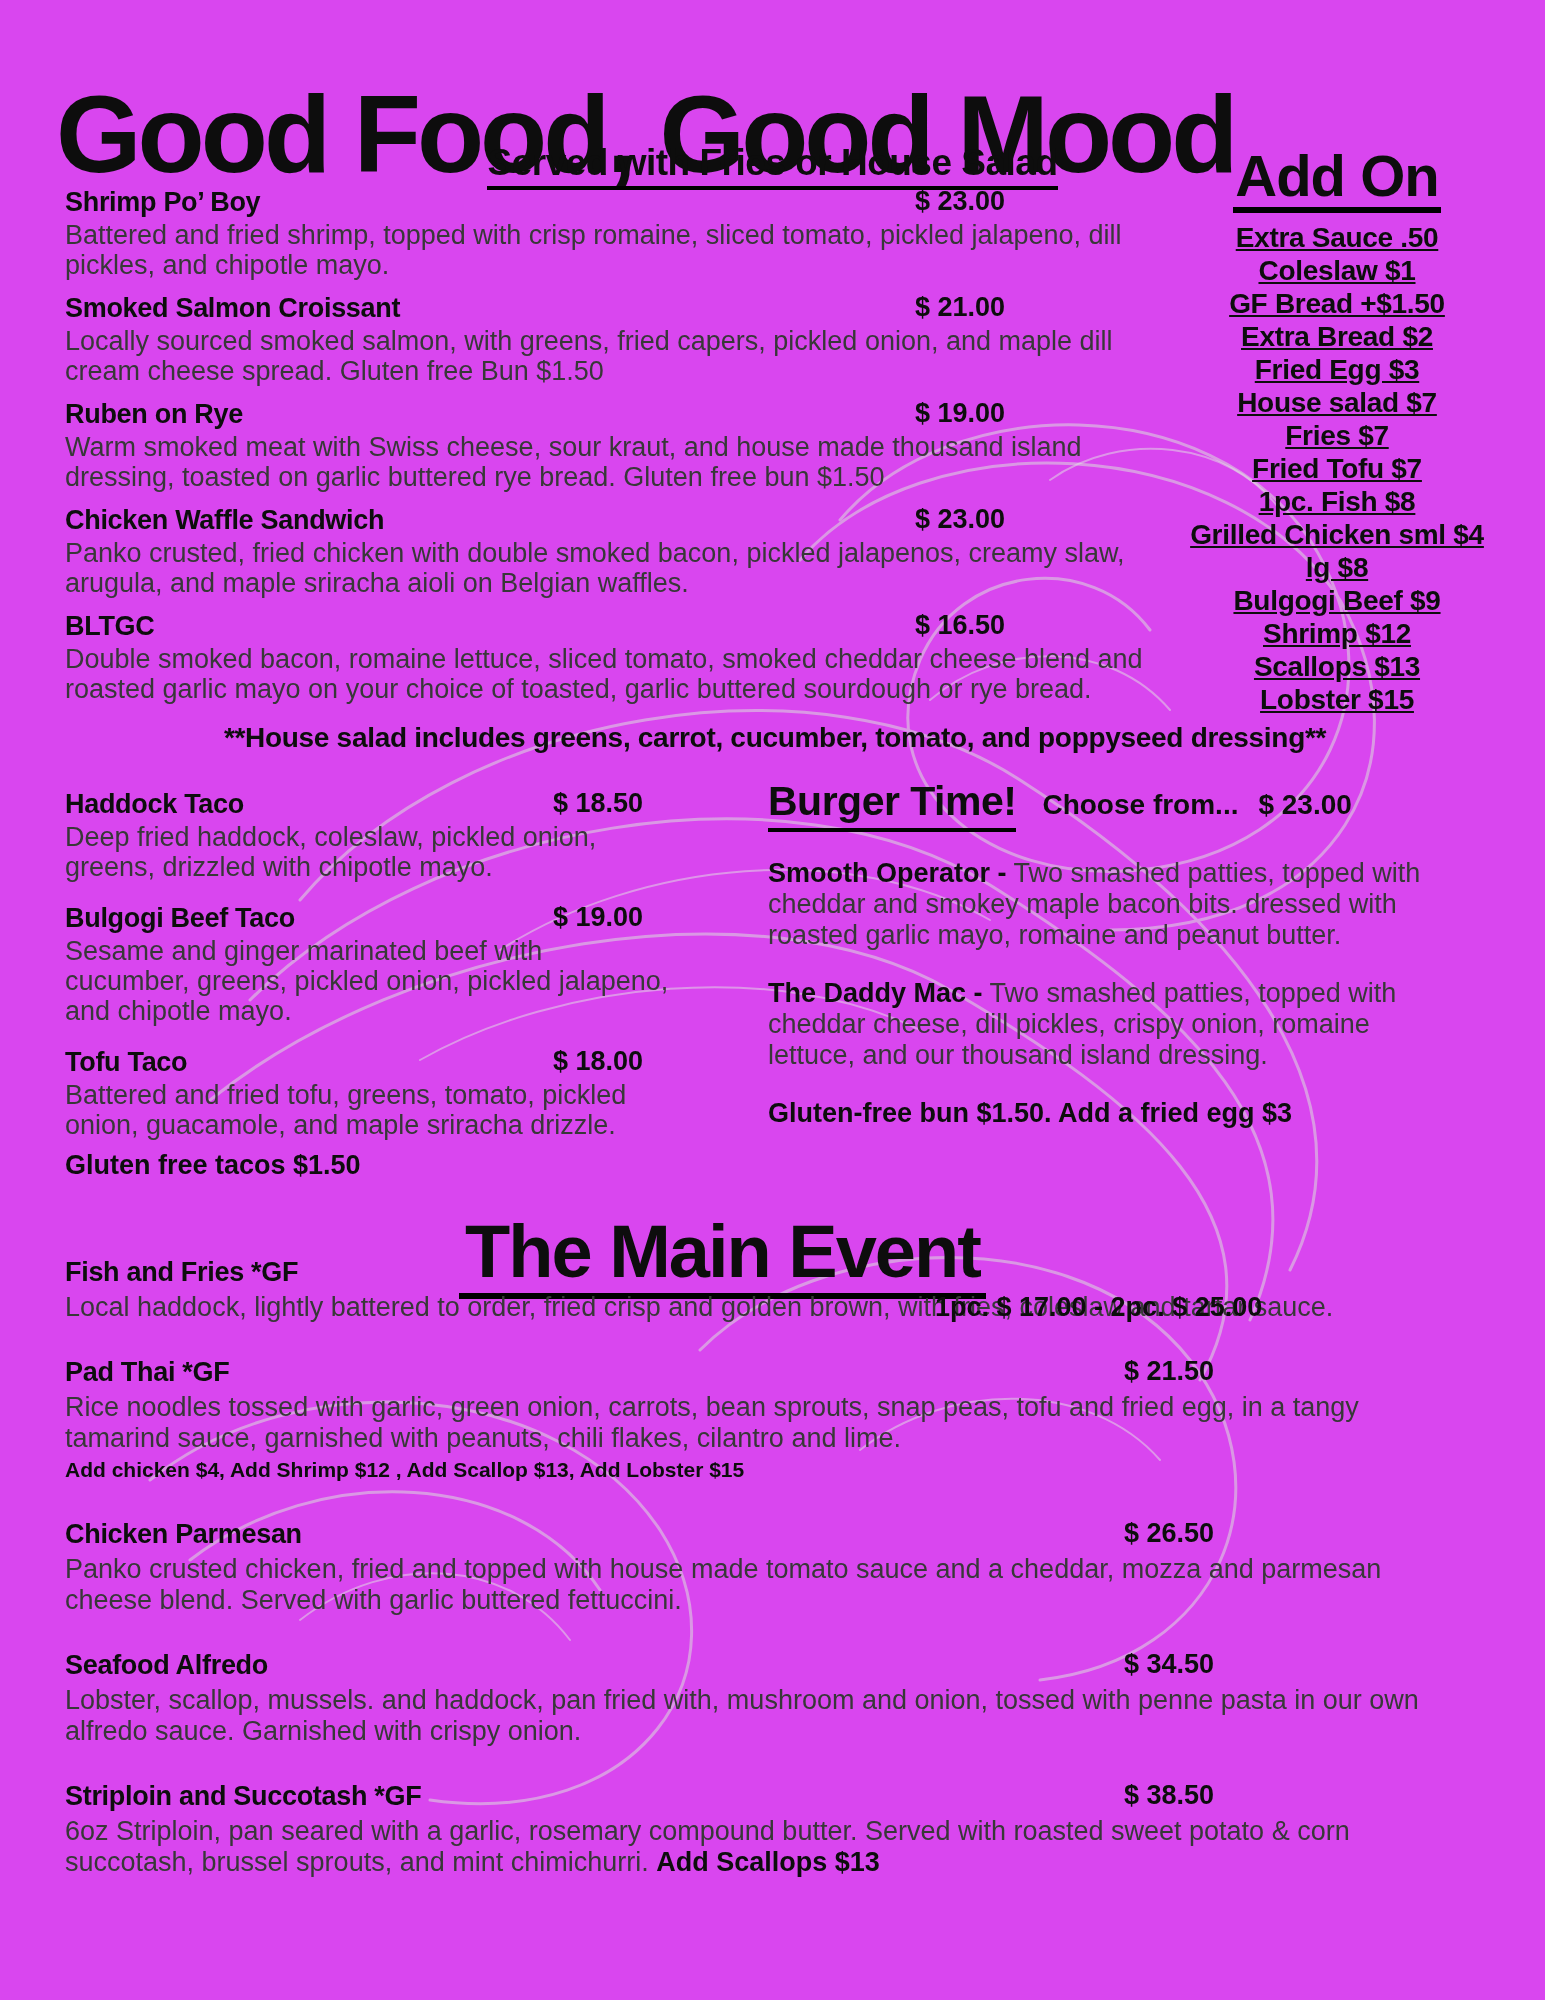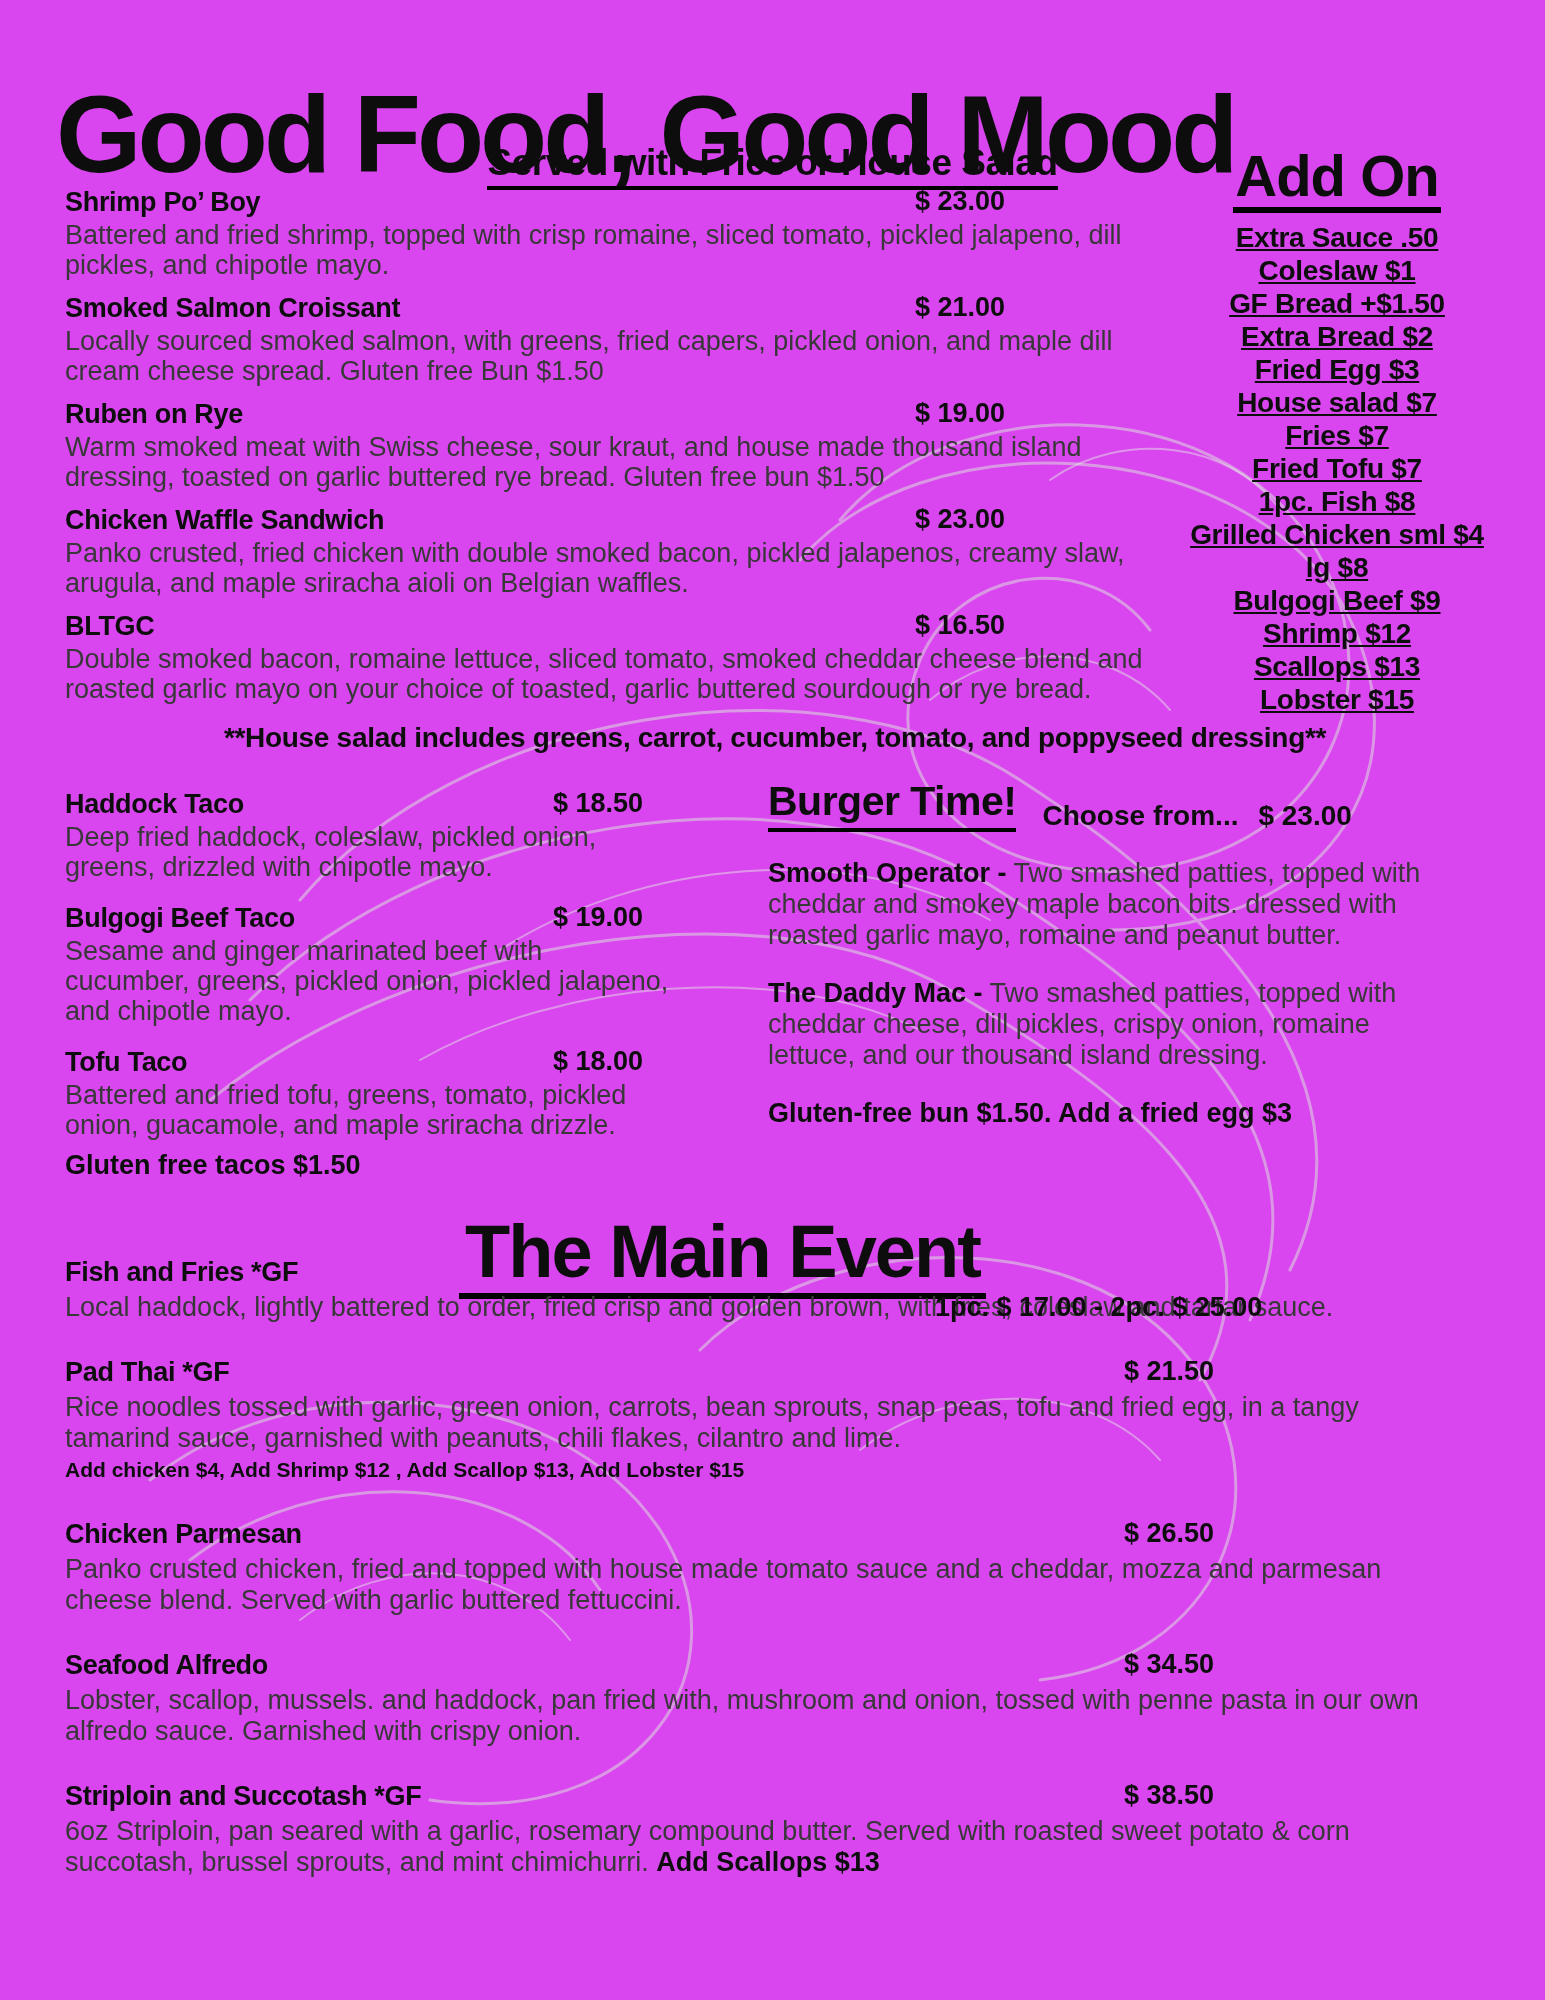--- a/index.html
+++ b/index.html
@@ -53,21 +53,21 @@
     font-size:28px;font-weight:800;letter-spacing:-0.3px;}
 
   
   .tacos{left:65px;top:788px;width:606px;}
   .tacos .item{margin-bottom:20px;}
   .tacos .item-price{left:488px;}
   .tacos-footnote{font-size:27px;font-weight:800;margin-top:-10px;}
 
   
   .burgers{left:768px;top:778px;width:672px;}
-  .burgers-header{display:flex;align-items:flex-end;white-space:nowrap;}
+  .burgers-header{display:flex;align-items:center;white-space:nowrap;}
   .burger-title{
     font-size:41px;font-weight:800;letter-spacing:-0.5px;
     border-bottom:4px solid #000;padding-bottom:3px;
   }
   .burger-sub{font-size:28px;font-weight:800;margin-left:26px;}
   .burger-price{font-size:28px;font-weight:800;margin-left:20px;}
   .burger-item{margin-top:26px;font-size:27px;line-height:31px;color:#383838;}
   .burger-item .b-name{font-weight:800;color:#0d0d0d;}
   .burgers-footnote{margin-top:9px;font-size:27px;font-weight:800;color:#0d0d0d;}
 

